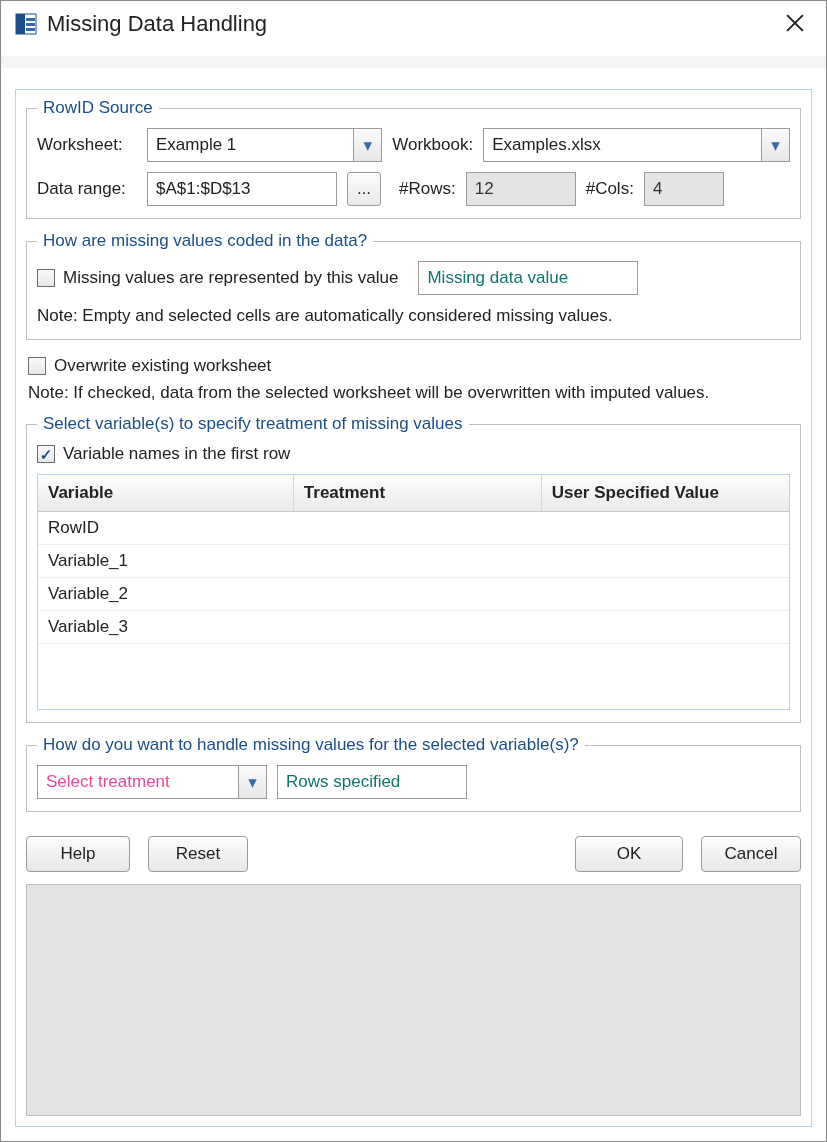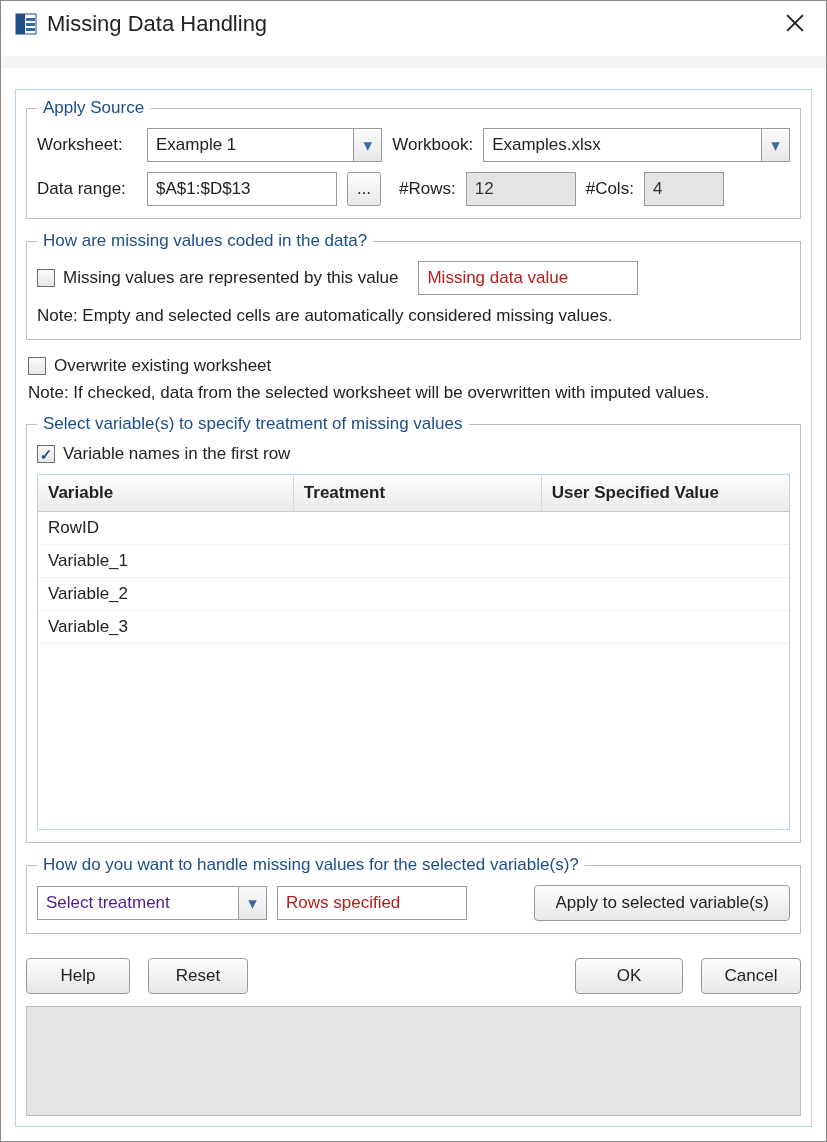--- a/index.html
+++ b/index.html
@@ -126,25 +126,25 @@
     flex-shrink:0;
   }
   .chk.checked::after {
     content: "✓";
     color: #1c4e8a;
     font-size: 15px;
     font-weight: bold;
     line-height:1;
   }
   .chkrow { display:flex; align-items:center; }
-  .placeholder { color: #b91c1c; }
+  .placeholder { color: #0f766e; }
 
   .table-wrap {
     border: 1px solid #b7d4ef;
-    height: 356px;
+    height: 236px;
     overflow: hidden;
     margin-top: 10px;
   }
   .tbl {
     width: 100%;
     border-collapse: collapse;
   }
   .tbl th {
     text-align: left;
     font-weight: bold;
@@ -207,21 +207,21 @@
         <line x1="15" y1="1" x2="1" y2="15" stroke="#222" stroke-width="1.8"></line>
       </svg>
     </span>
   </div>
   <div class="ribbon-strip"></div>
 
   <div class="body-wrap">
     <div class="panel">
 
       <fieldset>
-        <legend>Apply Source</legend>
+        <legend>RowID Source</legend>
         <div class="row">
           <label class="fld">Worksheet:</label>
           <div class="combo" style="flex:1">
             <span>Example 1</span>
             <span class="combo-arrow">▾</span>
           </div>
           <label class="fld" style="min-width:auto">Workbook:</label>
           <div class="combo" style="flex:1.4">
             <span>Examples.xlsx</span>
             <span class="combo-arrow">▾</span>
@@ -304,30 +304,27 @@
               </tr>
             </tbody>
           </table>
         </div>
       </fieldset>
 
       <fieldset>
         <legend>How do you want to handle missing values for the selected variable(s)?</legend>
         <div class="row">
           <div class="combo" style="width:230px">
-            <span class="placeholder" style="color:#4c1d95">Select treatment</span>
+            <span class="placeholder" style="color:#ec4899">Select treatment</span>
             <span class="combo-arrow">▾</span>
           </div>
           <div class="textin" style="width:190px">
             <span class="placeholder">Rows specified</span>
           </div>
           <div class="spacer"></div>
-          <div class="btn">
-            <span>Apply to selected variable(s)</span>
-          </div>
         </div>
       </fieldset>
 
       <div class="action-row">
         <div class="btn" style="width:104px">
           <span>Help</span>
         </div>
         <div class="btn" style="width:100px">
           <span>Reset</span>
         </div>

